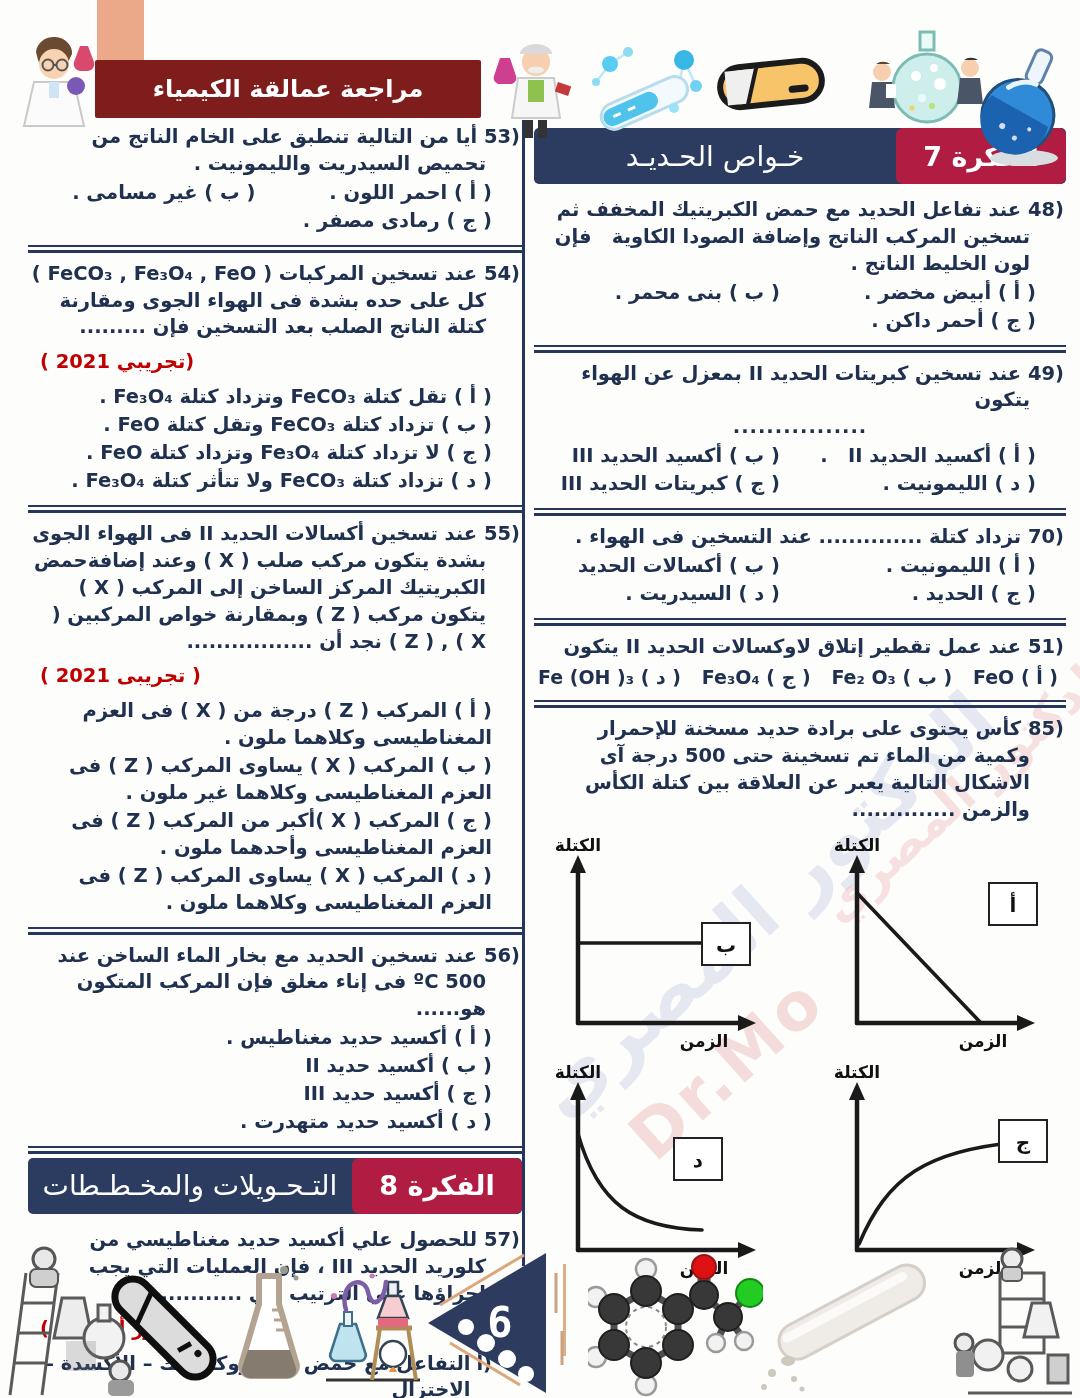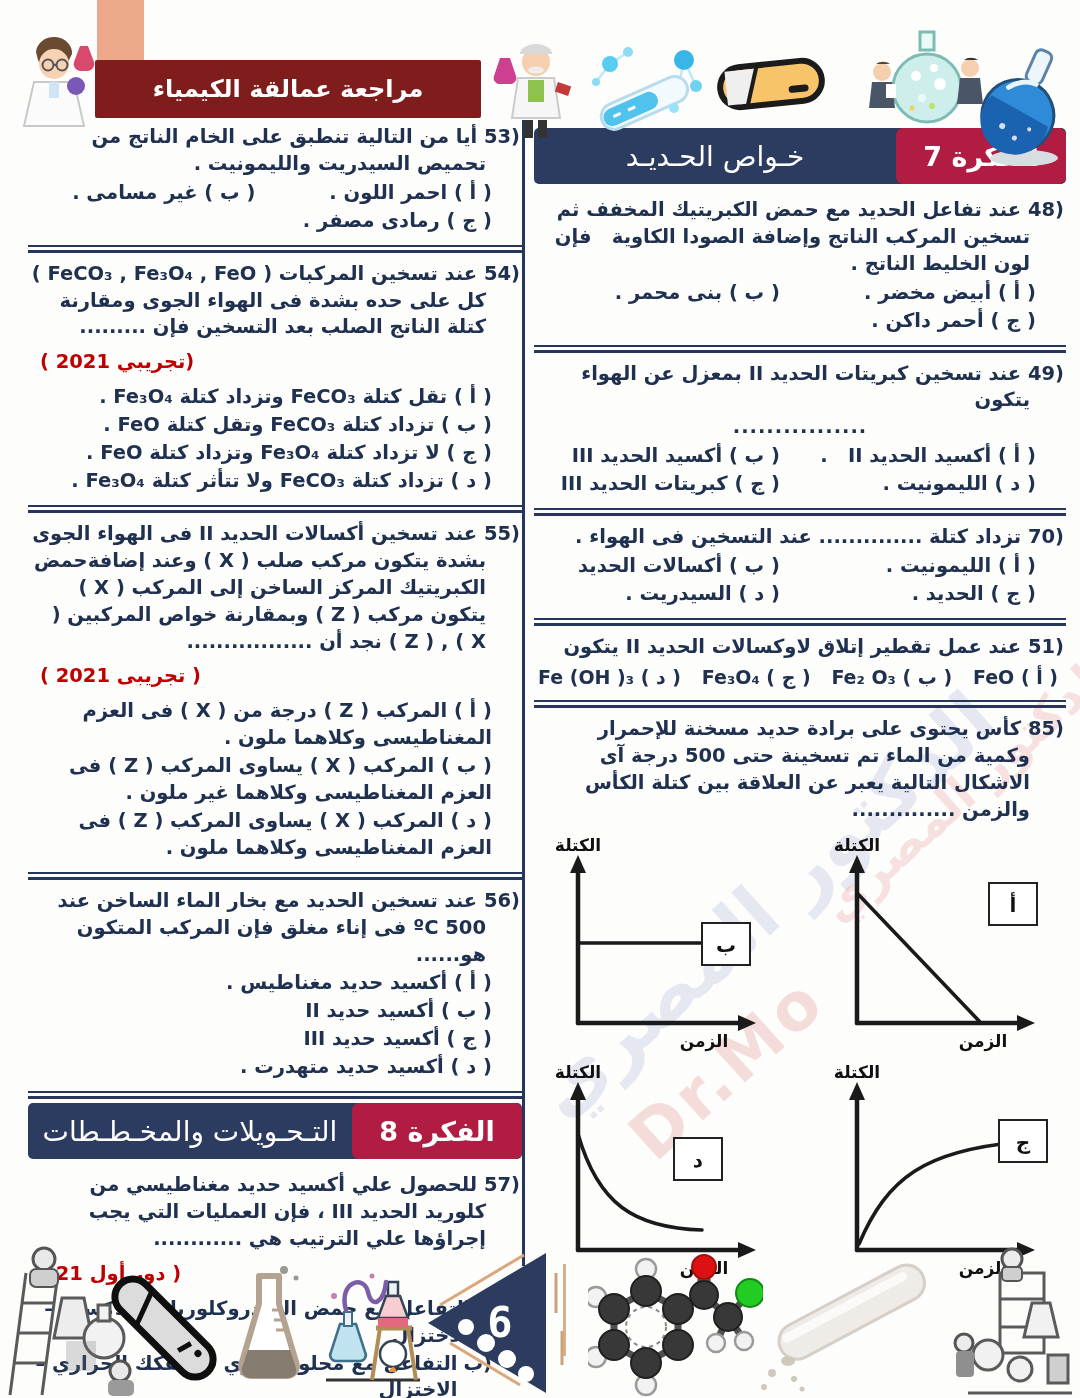--- a/index.html
+++ b/index.html
@@ -283,20 +283,21 @@
       </div>
     </div>
     <div class="hr"></div>
 
     <div class="q">
       <div class="q-text"><span class="qnum" dir="ltr">55)</span> <span>عند تسخين أكسالات الحديد II فى الهواء الجوى بشدة يتكون مركب صلب ( X ) وعند إضافةحمض الكبريتيك المركز الساخن إلى المركب ( X ) يتكون مركب ( Z ) وبمقارنة خواص المركبين ( X ) , ( Z ) نجد أن .................</span></div>
       <div class="redtag">( تجريبى 2021 )</div>
       <div class="opts1">
         <div class="opt">( أ ) المركب ( Z ) درجة من ( X ) فى العزم المغناطيسى وكلاهما ملون .</div>
         <div class="opt">( ب ) المركب ( X ) يساوى المركب ( Z ) فى العزم المغناطيسى وكلاهما غير ملون .</div>
+        <div class="opt">( ج ) المركب ( X )أكبر من المركب ( Z ) فى العزم المغناطيسى وأحدهما ملون .</div>
         <div class="opt">( د ) المركب ( X ) يساوى المركب ( Z ) فى العزم المغناطيسى وكلاهما ملون .</div>
       </div>
     </div>
     <div class="hr"></div>
 
     <div class="q">
       <div class="q-text"><span class="qnum" dir="ltr">56)</span> <span>عند تسخين الحديد مع بخار الماء الساخن عند 500 ºC فى إناء مغلق فإن المركب المتكون هو......</span></div>
       <div class="opts1">
         <div class="opt">( أ ) أكسيد حديد مغناطيس .</div>
         <div class="opt">( ب ) أكسيد حديد II</div>

